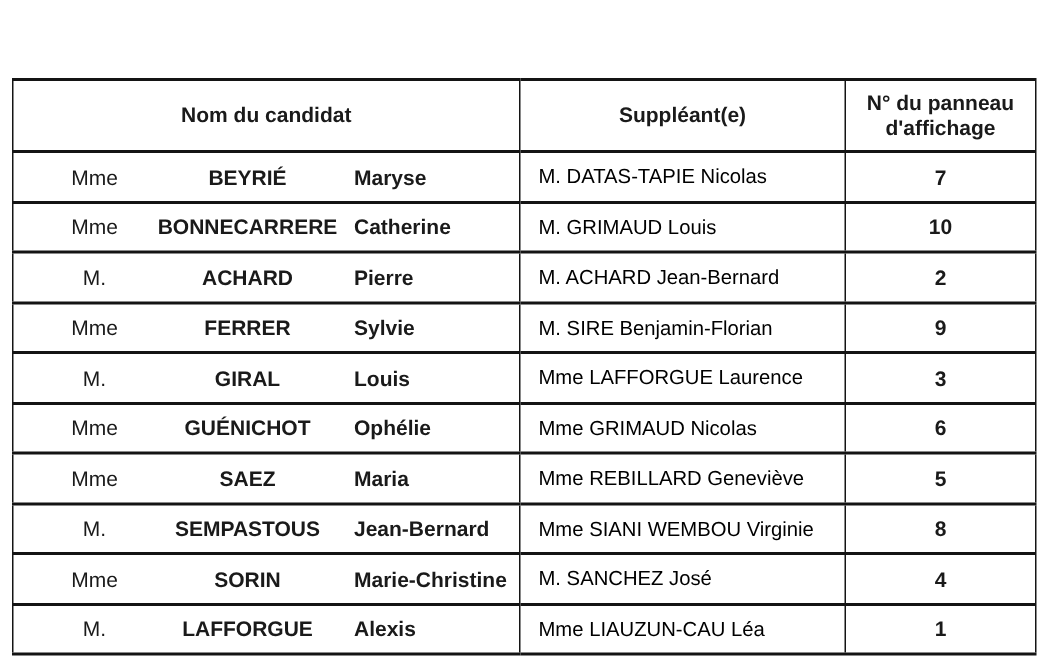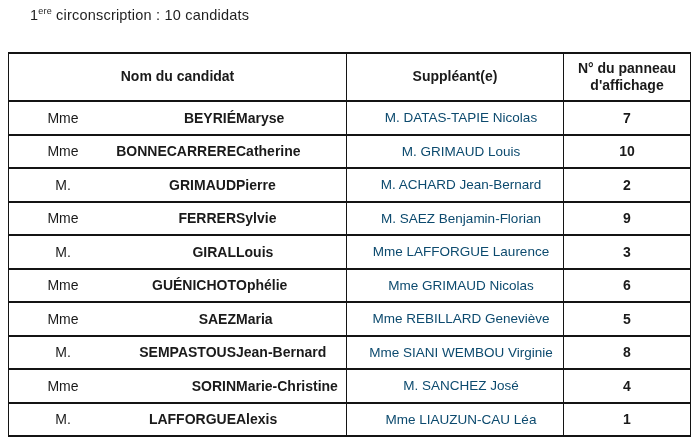--- a/index.html
+++ b/index.html
@@ -77,52 +77,49 @@
     width: 48px;
     text-align: center;
     font-weight: 400;
     font-size: 14px;
     flex: 0 0 48px;
   }
   .lname {
     display: inline-block;
     width: 142px;
     margin-left: 7px;
-    text-align: right;
+    text-align: center;
     font-weight: 700;
     font-size: 14px;
     flex: 0 0 142px;
   }
   .fname {
     display: inline-block;
     text-align: center;
     font-weight: 700;
     font-size: 14px;
   }
   .sub-cell {
     font-size: 13.5px;
     font-weight: 400;
-    text-align: center;
+    text-align: left;
     padding-left: 12px !important;
-    color: #0c4a6e;
+    color: #000000;
   }
   .panel-cell {
     font-size: 14px;
     font-weight: 700;
     text-align: center;
   }
 </style>
 </head>
 <body>
 
 <div class="page">
 
-  <div class="title">
-    <span>1</span><sup>ere</sup><span> circonscription : 10 candidats</span>
-  </div>
 
   <table class="cand-table">
     <colgroup>
       <col class="c1">
         <col class="c2">
         <col class="c3">
     </colgroup>
     <thead>
       <tr>
         <th>Nom du candidat</th>
@@ -154,36 +151,36 @@
             <span class="fname">Catherine</span>
           </span>
         </td>
         <td class="sub-cell">M. GRIMAUD Louis</td>
         <td class="panel-cell">10</td>
       </tr>
         <tr class="row">
         <td class="name-cell">
           <span class="name-flex">
             <span class="civ">M.</span>
-            <span class="lname">GRIMAUD</span>
+            <span class="lname">ACHARD</span>
             <span class="fname">Pierre</span>
           </span>
         </td>
         <td class="sub-cell">M. ACHARD Jean-Bernard</td>
         <td class="panel-cell">2</td>
       </tr>
         <tr class="row">
         <td class="name-cell">
           <span class="name-flex">
             <span class="civ">Mme</span>
             <span class="lname">FERRER</span>
             <span class="fname">Sylvie</span>
           </span>
         </td>
-        <td class="sub-cell">M. SAEZ Benjamin-Florian</td>
+        <td class="sub-cell">M. SIRE Benjamin-Florian</td>
         <td class="panel-cell">9</td>
       </tr>
         <tr class="row">
         <td class="name-cell">
           <span class="name-flex">
             <span class="civ">M.</span>
             <span class="lname">GIRAL</span>
             <span class="fname">Louis</span>
           </span>
         </td>

